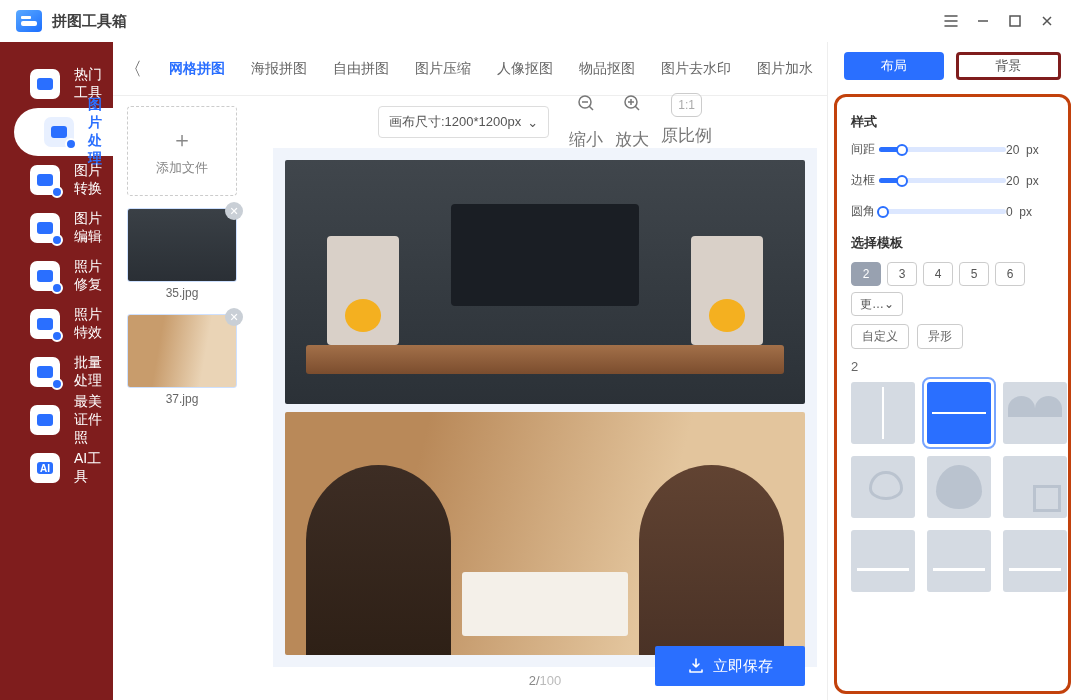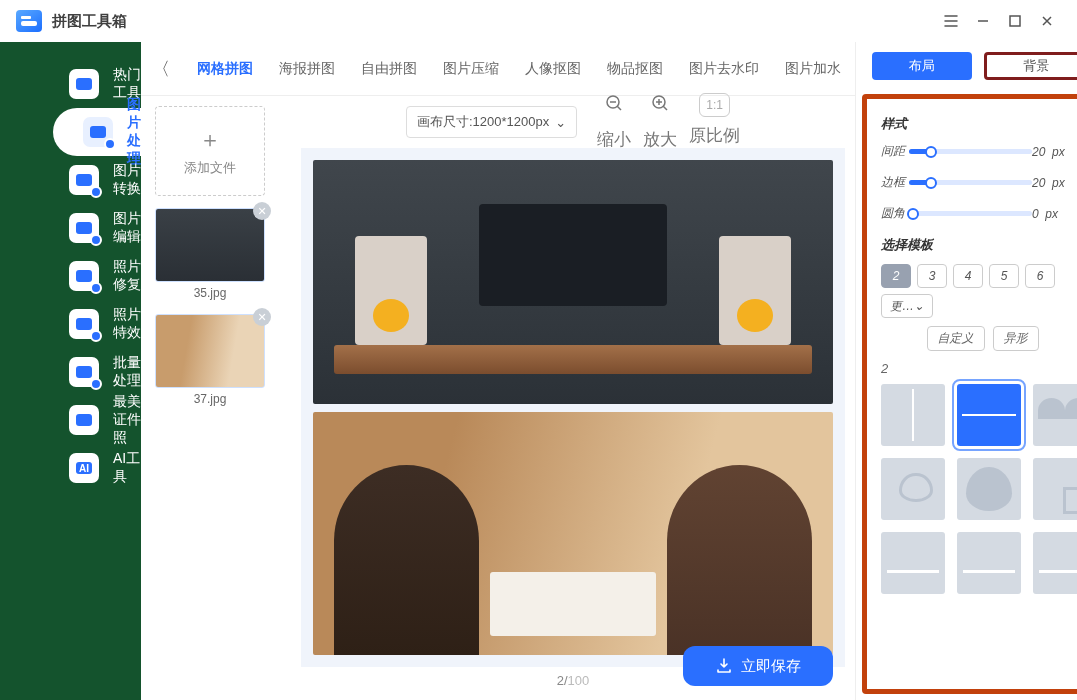--- a/index.html
+++ b/index.html
@@ -6,21 +6,21 @@
     body { font-family: "Microsoft YaHei", "微软雅黑", sans-serif; font-size: 13px; color: #333; background: #fff; width: 1077px; height: 700px; overflow: hidden; position: relative; }
     .titlebar { height: 42px; display: flex; align-items: center; padding: 0 16px; }
     .titlebar .logo { width: 26px; height: 22px; background: linear-gradient(145deg, #5aa9ff, #1b6eff); border-radius: 4px; margin-right: 10px; position: relative; }
     .titlebar .logo::before { content: ""; position: absolute; top: 6px; left: 5px; width: 10px; height: 3px; background: #fff; border-radius: 1px; }
     .titlebar .logo::after { content: ""; position: absolute; top: 11px; left: 5px; width: 16px; height: 5px; background: #fff; border-radius: 2px; }
     .titlebar .title { font-size: 15px; font-weight: 700; color: #404040; }
     .titlebar .spacer { flex: 1; }
     .titlebar .winbtn { width: 28px; height: 28px; display: flex; align-items: center; justify-content: center; color: #666; margin-left: 4px; font-size: 16px; }
     .titlebar .winbtn svg { display: block; }
     .content { display: flex; height: calc(700px - 42px); }
-    .sidebar { width: 198px; background: #14532d; color: #fff; padding-top: 18px; padding-left: 39px; }
+    .sidebar { width: 198px; background: #7f1d1d; color: #fff; padding-top: 18px; }
     .sidebar-item { display: flex; align-items: center; height: 48px; padding-left: 30px; font-size: 14px; position: relative; }
     .sidebar-item.active { background: #fff; color: #2a6fff; border-radius: 24px 0 0 24px; margin-left: 14px; font-weight: 600; }
     .sidebar-icon { width: 30px; height: 30px; background: #fff; border-radius: 7px; display: flex; align-items: center; justify-content: center; margin-right: 14px; flex-shrink: 0; position: relative; }
     .sidebar-item.active .sidebar-icon { background: #e8f0ff; }
     .sidebar-icon .shape { width:16px; height:12px; border-radius:3px; background:#2a6fff; position:relative; }
     .sidebar-icon .badge { position:absolute; right:-3px; bottom:-3px; width:12px; height:12px; border-radius:50%; background:#2a6fff; border:2px solid #fff; }
     .sidebar-item.active .sidebar-icon .shape, .sidebar-item.active .sidebar-icon .badge { background:#2a6fff; }
 
     .main { flex: 1; display: flex; position: relative; }
 
@@ -59,40 +59,40 @@
     .desk { position:absolute; bottom:12%; left:4%; right:4%; height:12%; background:linear-gradient(#a37049,#7b4d2e); border-radius:3px;}
     .girl { position:absolute; bottom:0; width:28%; height:78%; border-radius:50% 50% 8% 8%/40% 40% 0 0;}
     .girl.l{ left:4%; background:linear-gradient(#3d2d24,#2e2016);} 
     .girl.r{ right:4%; background:linear-gradient(#614332,#4a3226);} 
     .laptop { position:absolute; left:34%; bottom:8%; width:32%; height:26%; background:#f4f0e9; border-radius:3px; }
 
     .page-counter { text-align:center; color:#888; font-size:13px; padding:6px 0 12px;}
     .page-counter .total{ color:#bbb; }
 
     .save-bar { position:absolute; bottom:14px; right:272px; }
-    .save-btn { background:#2a6fff; color:#fff; border:none; border-radius:12px; height:40px; width:150px; display:flex; align-items:center; justify-content:center; gap:8px; font-size:15px; }
+    .save-btn { background:#2a6fff; color:#fff; border:none; border-radius:2px; height:40px; width:150px; display:flex; align-items:center; justify-content:center; gap:8px; font-size:15px; }
 
     .right-panel { width:250px; border-left:1px solid #eee; display:flex; flex-direction:column; position:relative; }
     .panel-tabs { display:flex; gap:12px; padding:10px 16px; }
     .panel-tab { flex:1; height:28px; border-radius:4px; display:flex; align-items:center; justify-content:center; font-size:13px; }
     .panel-tab.layout { background:#2a6fff; color:#fff; }
     .panel-tab.bg { border:3px solid #7f1d1d; color:#555; }
-    .panel-body { border:5px solid #c2410c; border-radius:4px; margin:4px 6px 6px 6px; padding:10px 10px 6px 14px; flex:1; overflow:auto;font-style:italic; }
+    .panel-body { border:3px solid #c2410c; border-radius:12px; margin:4px 6px 6px 6px; padding:10px 10px 6px 14px; flex:1; overflow:auto; }
     .section-label { font-size:13px; color:#333; font-weight:600; margin:6px 0 10px; }
     .slider-row { display:flex; align-items:center; margin-bottom:14px; font-size:12px; color:#555; }
     .slider-row .lbl { width:28px; }
     .slider { flex:1; height:5px; background:#dce7ff; border-radius:3px; position:relative; }
     .slider .fill { position:absolute; left:0; top:0; bottom:0; background:#2a6fff; border-radius:3px; }
     .slider .knob { position:absolute; top:50%; transform:translate(-50%,-50%); width:12px; height:12px; border-radius:50%; background:#fff; border:2px solid #2a6fff; }
     .slider-row .val { width:52px; }
     .num-tabs { display:flex; gap:6px; flex-wrap:wrap; margin-bottom:8px; }
     .num-tab { border:1px solid #ccc; border-radius:4px; width:30px; height:24px; display:flex; align-items:center; justify-content:center; font-size:12px; color:#555; }
     .num-tab.more { width:auto; padding:0 8px; }
     .num-tab.active { background:#98a1b0; color:#fff; border-color:#98a1b0; }
-    .chip-row { display:flex; gap:8px; margin-bottom:10px;justify-content:center;}
+    .chip-row { display:flex; gap:8px; margin-bottom:10px;}
     .chip { border:1px solid #ccc; border-radius:4px; padding:3px 10px; font-size:12px; color:#666; }
     .count-label { font-size:13px; color:#666; margin:4px 0 8px;}
     .template-grid { display:grid; grid-template-columns:repeat(3,1fr); gap:12px; }
     .tpl { width:64px; height:62px; background:#d4dae2; border-radius:3px; position:relative; margin:0 auto; }
     .tpl.sel { background:#2a6fff; outline:2px solid #76a4ff; outline-offset:3px; }
     .tpl .bar{ position:absolute; background:#fff; }
     .tpl.columns .bar{ top:8%; bottom:8%; left:48%; width:4%; }
     .tpl.rows .bar{ left:8%; right:8%; top:48%; height:4%; }
     .tpl.hearts::before, .tpl.hearts::after{ content:""; position:absolute; width:42%; height:34%; background:#bac3cf; top:22%; border-radius:50% 50% 0 0 /60% 60% 0 0; }
     .tpl.hearts::before{left:8%;} .tpl.hearts::after{right:8%;}

